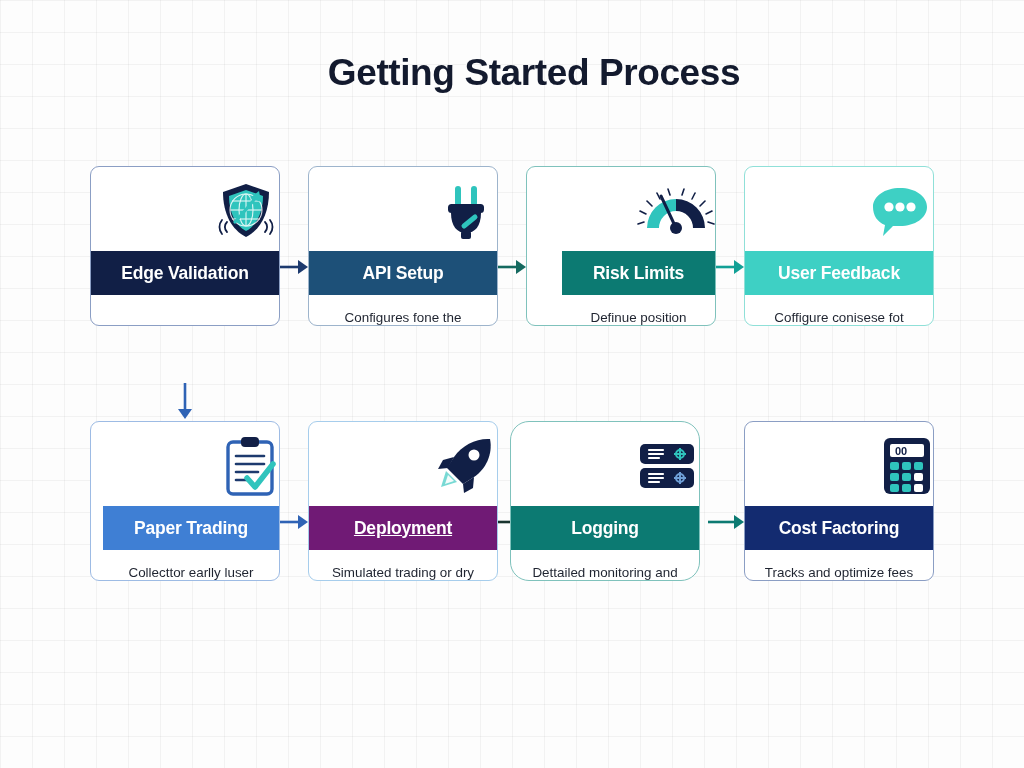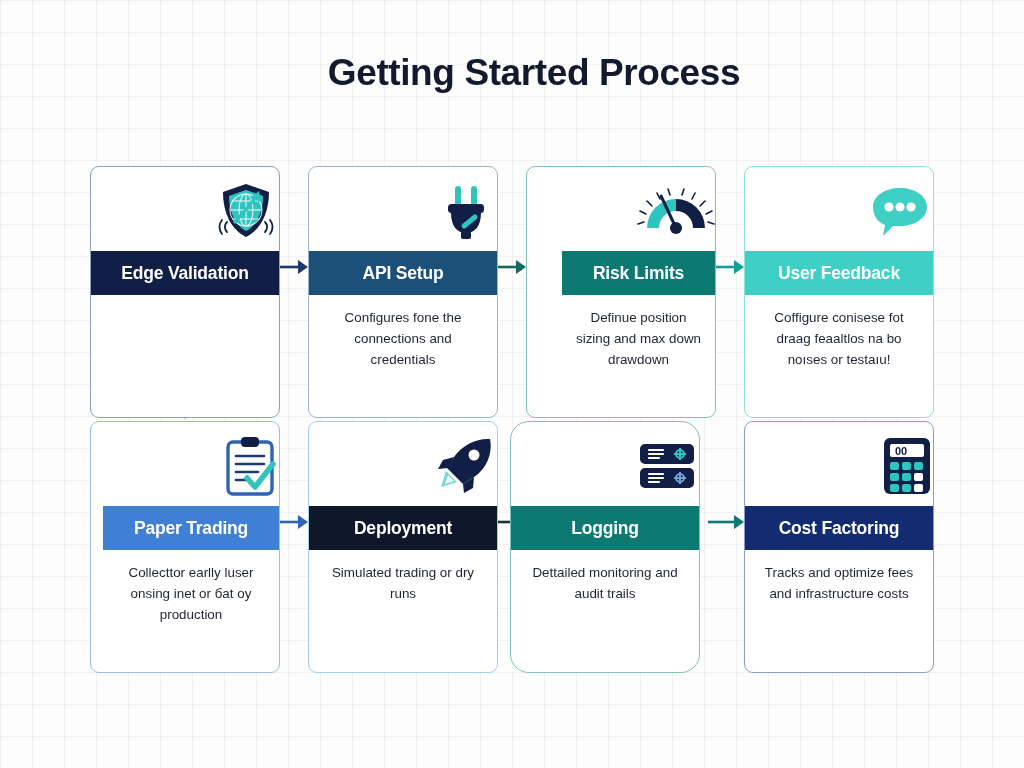--- a/index.html
+++ b/index.html
@@ -38,21 +38,21 @@
     font-weight: bold;
     letter-spacing: -0.4px;
     color: #131a2e;
     padding-left: 44px;
   }
 
   
   .card {
     position: absolute;
     width: 190px;
-    height: 252px;
+    height: 160px;
     background: #ffffff;
     border-radius: 9px;
     border: 1.5px solid #b9c6dd;
     overflow: hidden;
     display: flex;
     flex-direction: column;
     z-index: 3;
   }
 
   .card-icon {
@@ -245,21 +245,21 @@
     <div class="card-icon">
       <svg width="64" height="62" viewBox="0 0 64 62">
         <path d="M57 4 C44 3 29 10 21 22 L14 33 L30 49 L41 42 C53 34 60 19 57 4 Z" fill="#111f46"></path>
         <circle cx="41" cy="20" r="5.5" fill="#ffffff"></circle>
         <path d="M21 22 L10 25 L5 34 L15 33 Z" fill="#111f46"></path>
         <path d="M30 49 L31 58 L40 53 L41 42 Z" fill="#111f46"></path>
         <path d="M13 36 L8 52 L24 47 Z" fill="#2fc4bd" opacity="0.65"></path>
         <path d="M15 40 L12 49 L21 46 Z" fill="#ffffff" opacity="0.9"></path>
       </svg>
     </div>
-    <div class="card-header" style="background:#0f172a;">Deployment</div>
+    <div class="card-header" style="background:#701a75;text-decoration:underline;">Deployment</div>
     <div class="card-desc">Simulated trading or dry runs</div>
   </div>
 
   <div class="card" style="left:510px; top:421px; border-color:#7fc2bc;border-radius:19px;">
     <div class="card-icon">
       <svg width="64" height="52" viewBox="0 0 64 52">
         <rect x="5" y="4" width="54" height="20" rx="5" fill="#111f46"></rect>
         <rect x="5" y="28" width="54" height="20" rx="5" fill="#111f46"></rect>
         <g stroke="#ffffff" stroke-width="2.2" stroke-linecap="round">
           <line x1="14" y1="10" x2="28" y2="10"></line>

